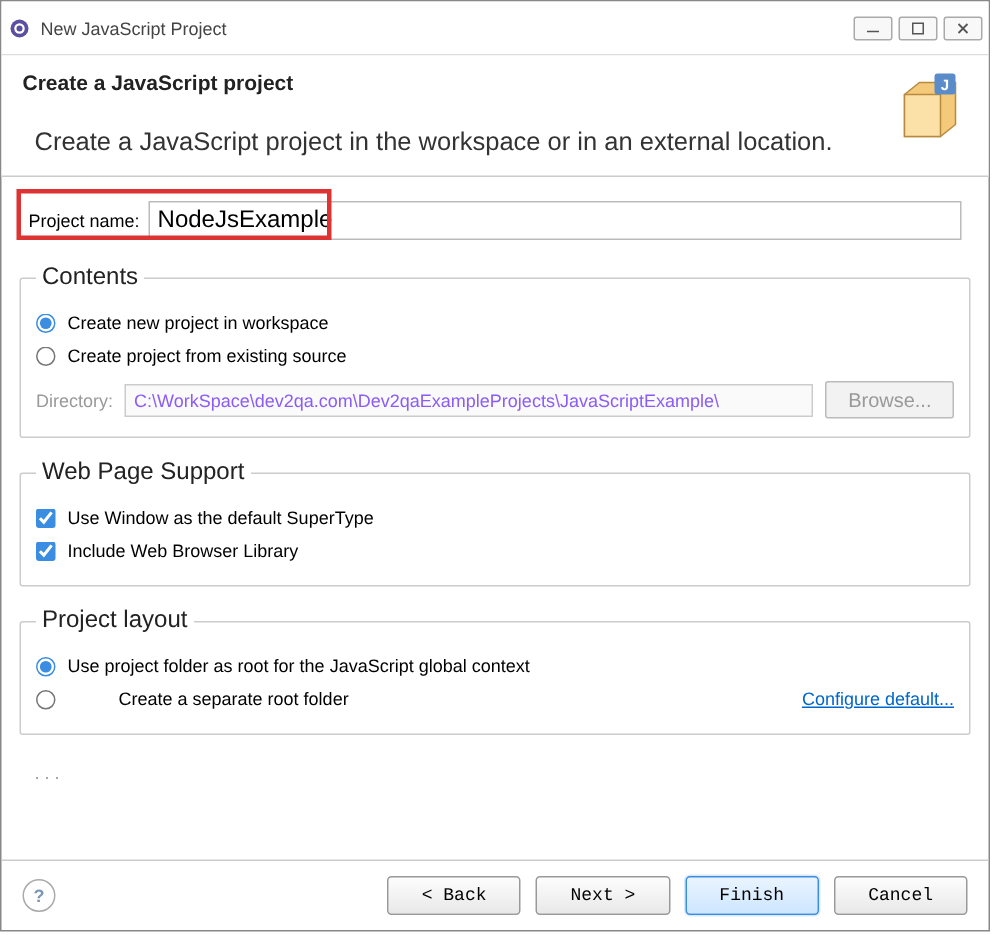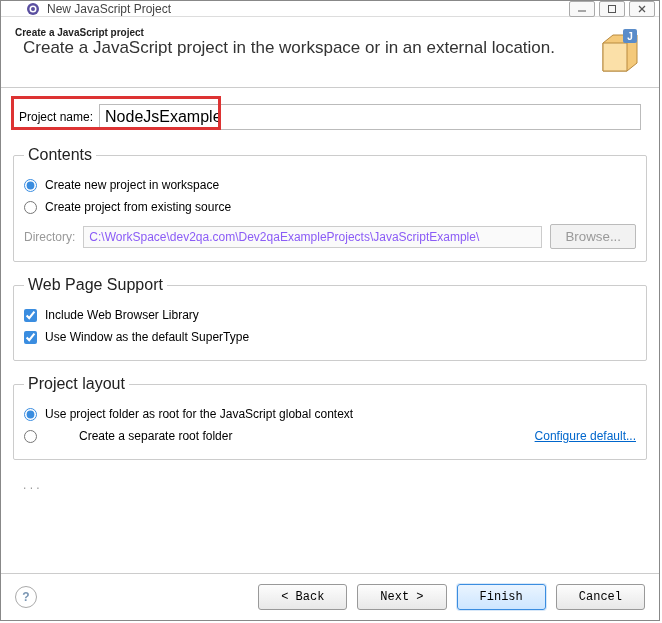--- a/index.html
+++ b/index.html
@@ -13,24 +13,24 @@
     }
     .window {
       border: 1px solid #888;
       width: 660px;
       height: 621px;
       display: flex;
       flex-direction: column;
       background: #fff;
     }
     .titlebar {
-      height: 16px;
-      display: flex;
-      align-items: center;
-      padding: 0 4px 0 24px;
+      height: 36px;
+      display: flex;
+      align-items: center;
+      padding: 0 4px 0 4px;
       background: #fff;
       border-bottom: 1px solid #ddd;
     }
     .title-icon {
       width: 16px; height: 16px;
       margin-right: 6px;
       display: inline-flex; align-items: center; justify-content: center;
     }
     .title-text { flex: 1; color: #444; }
     .win-buttons { display: flex; gap: 4px; }
@@ -45,21 +45,21 @@
       cursor: pointer;
     }
     .header {
       background: #fff;
       padding: 10px 14px 12px 14px;
       display: flex;
       align-items: flex-start;
       border-bottom: 1px solid #ccc;
     }
     .header-text { flex: 1; }
-    .header-title { font-size: 10px; font-weight: bold; color: #222; margin-bottom: 0; }
+    .header-title { font-size: 14px; font-weight: bold; color: #222; margin-bottom: 22px; }
     .header-subtitle { font-size: 17px; color: #333; margin-left: 8px; }
     .header-icon {
       width: 48px; height: 48px;
       display: flex; align-items: center; justify-content: center;
     }
     .body {
       flex: 1;
       padding: 10px 12px 4px 12px;
       overflow: auto;
     }
@@ -242,25 +242,25 @@
         <label>Directory:</label>
         <input type="text" disabled="" value="C:\WorkSpace\dev2qa.com\Dev2qaExampleProjects\JavaScriptExample\" style="">
         <button class="browse-btn" disabled="">Browse...</button>
       </div>
     </fieldset>
 
     <fieldset>
       <legend>Web Page Support</legend>
       <div class="check-row">
         <input type="checkbox" checked="" style="">
-        <label>Include Web Browser Library</label>
+        <label>Use Window as the default SuperType</label>
       </div>
       <div class="check-row">
         <input type="checkbox" checked="" style="">
-        <label>Use Window as the default SuperType</label>
+        <label>Include Web Browser Library</label>
       </div>
     </fieldset>
 
     <fieldset>
       <legend>Project layout</legend>
       <div class="radio-row">
         <input type="radio" name="layout" checked="" style="">
         <label>Use project folder as root for the JavaScript global context</label>
       </div>
       <div class="radio-row layout-row">

